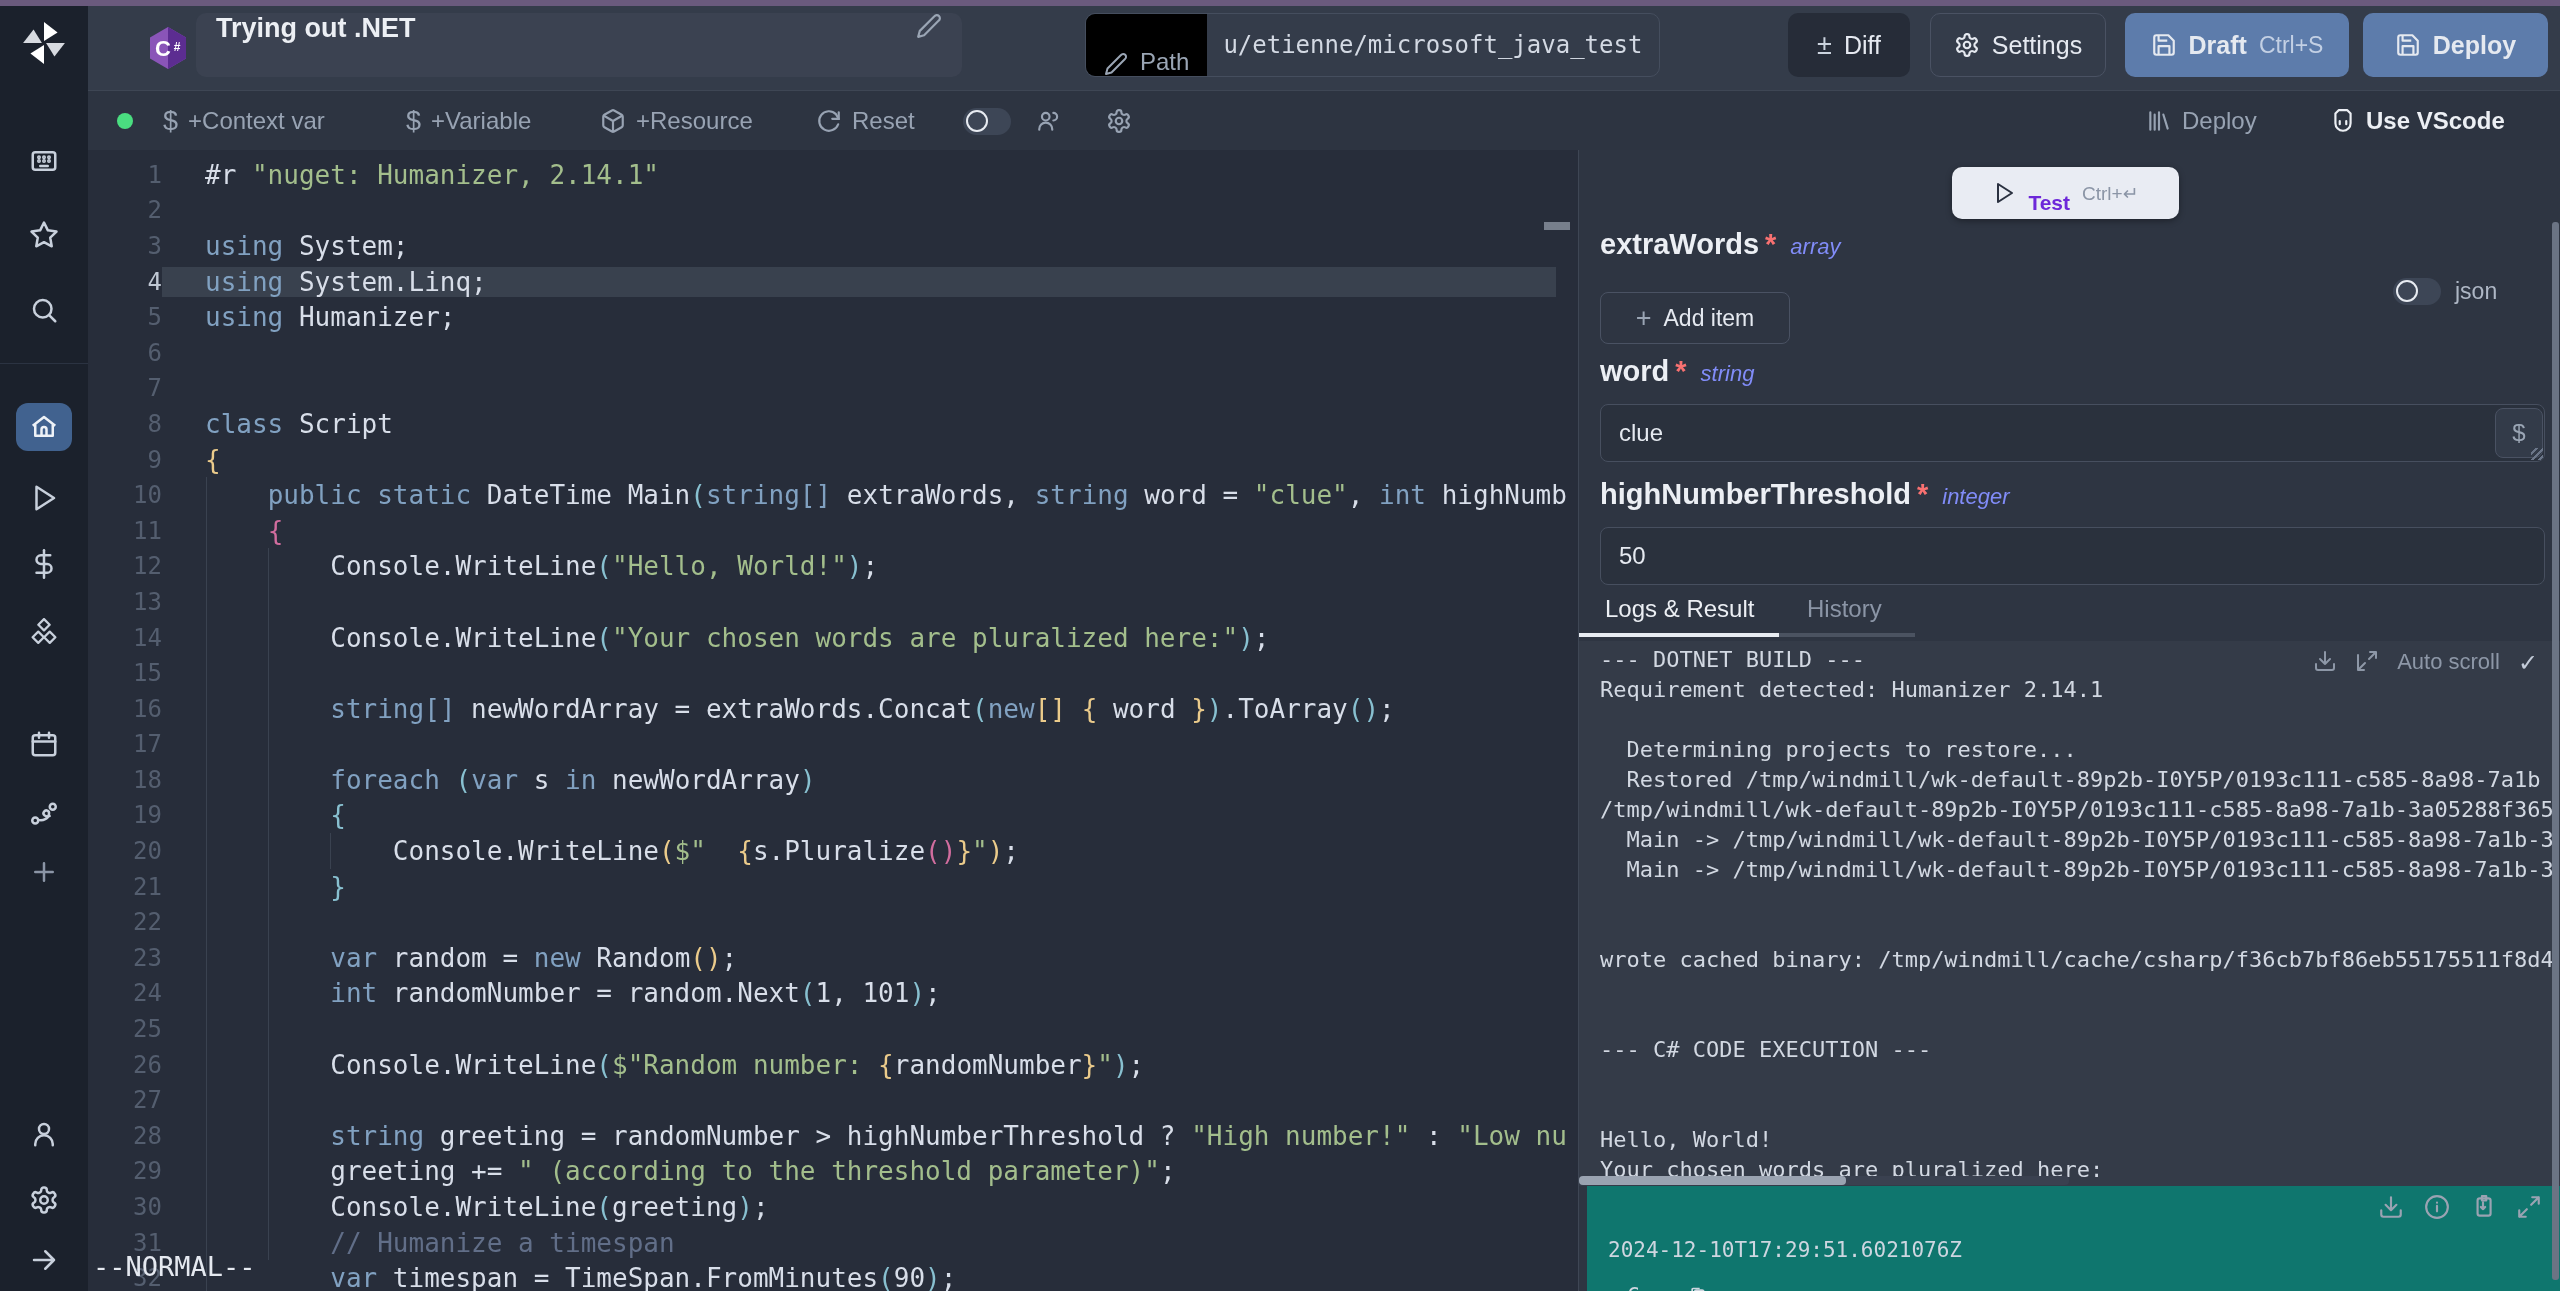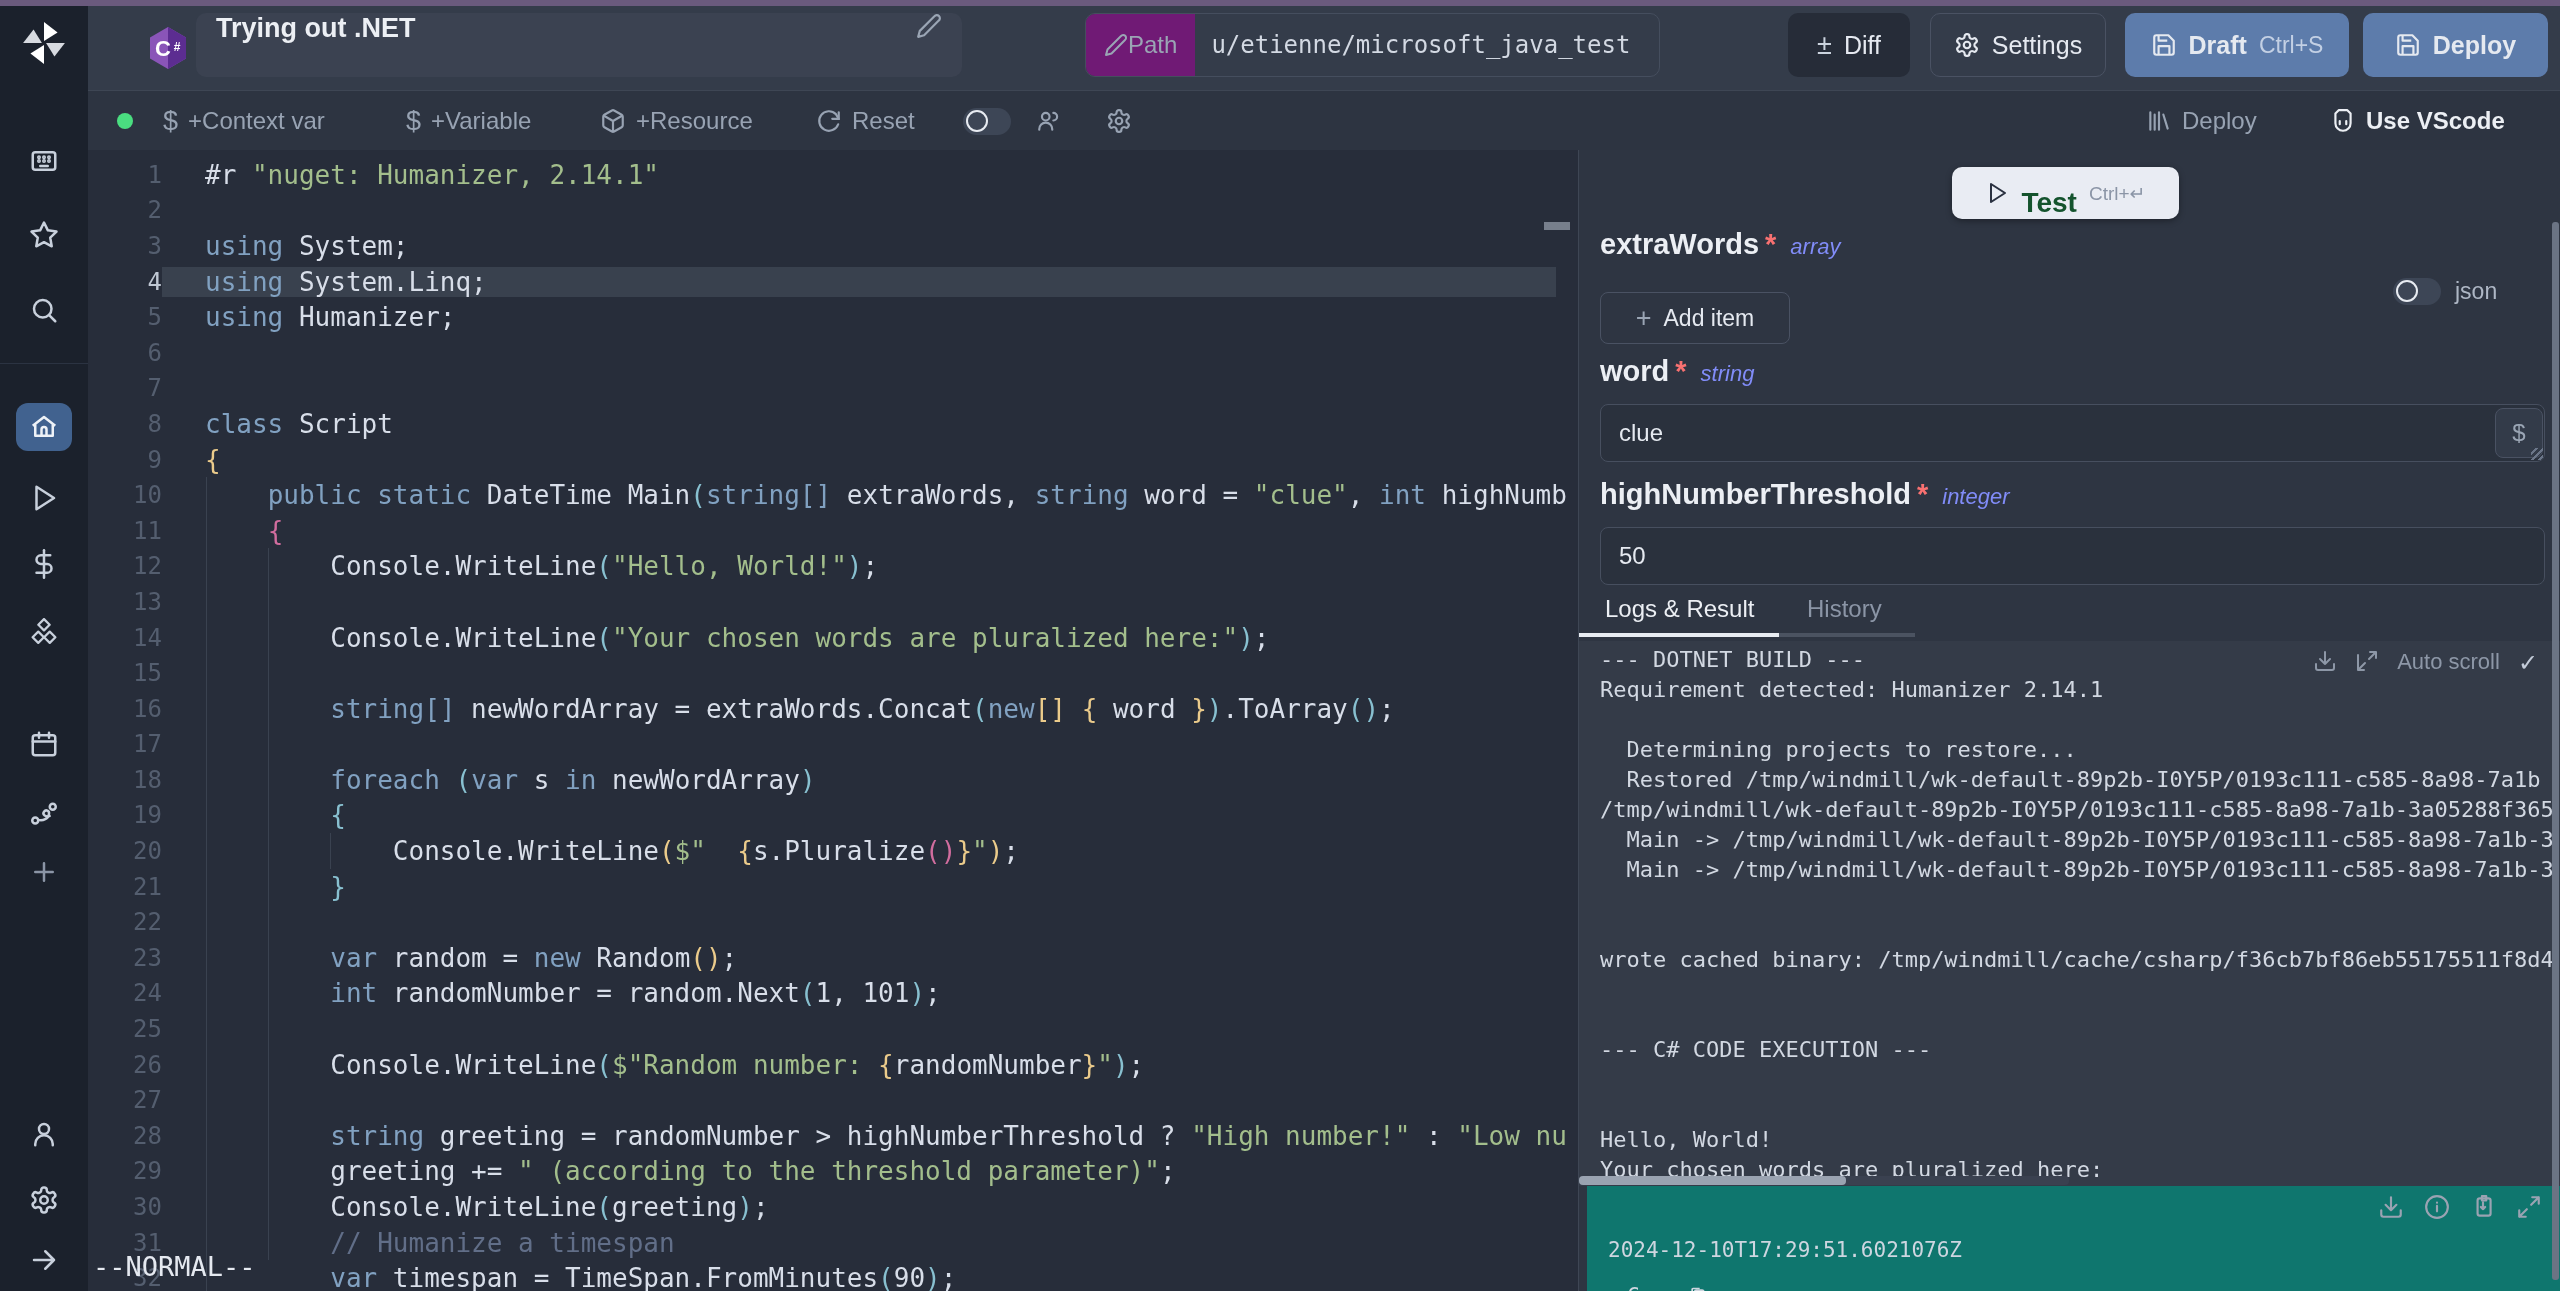--- a/index.html
+++ b/index.html
@@ -22,21 +22,21 @@
 
   
   .topbar { left:88px; top:6px; width:2472px; height:84px; background:#343c4a; }
   .csharp-badge { left:58px; top:20px; width:44px; height:44px; }
   .title-box { left:108px; top:7px; width:766px; height:64px; background:#3b4251; border-radius:10px;
                display:flex; align-items:flex-start; padding:0 20px; }
   .title-text { font-size:27px; font-weight:700; color:#eceff4; flex:1; }
   .pencil { color:#9aa5b4; }
   .path-box { left:997px; top:7px; width:575px; height:64px; border:1px solid #454e5e; border-radius:10px;
               display:flex; align-items:stretch; overflow:hidden; }
-  .path-left { background:#701a75; display:flex; align-items:center; padding:0 18px; color:#9aa5b4; font-size:24px; }
+  .path-left { background:#000000; display:flex; align-items:flex-end; gap:12px; padding:0 18px; color:#9aa5b4; font-size:24px; }
   .path-val { display:flex; align-items:center; padding:0 16px; font-family:"DejaVu Sans Mono", monospace;
               font-size:24px; color:#d3d9e3; }
   .tb-btn { position:absolute; top:7px; height:64px; border-radius:10px; display:flex; align-items:center;
             justify-content:center; gap:12px; font-size:25px; color:#e5e9f0; cursor:pointer; }
   .btn-diff { left:1700px; width:122px; background:#262c38; }
   .btn-settings { left:1842px; width:176px; border:1px solid #4a5263; }
   .btn-draft { left:2037px; width:224px; background:#5d7cab; font-weight:700; }
   .btn-deploy { left:2275px; width:185px; background:#5d7cab; font-weight:700; }
   .shortcut { color:#c3d0e4; font-weight:400; font-size:23px; }
   .tb-btn svg { width:26px; height:26px; }
@@ -69,21 +69,21 @@
          font-size:27px; color:#e5e9f0; }
   .ed-dash { position:absolute; right:8px; top:72px; width:26px; height:8px; background:rgba(185,194,207,.55); }
 
   .vdivider { left:1578px; top:150px; width:1px; height:1141px; background:#3e4654; }
 
   
   .panel { left:1579px; top:150px; width:981px; height:1141px; background:#2e3542; }
   .test-btn { left:373px; top:17px; width:227px; height:52px; background:#e9ecf3; border-radius:10px;
               display:flex; align-items:center; justify-content:center; gap:12px; cursor:pointer;
               box-shadow:0 2px 6px rgba(0,0,0,.35); }
-  .test-btn .lbl { color:#14532d; font-weight:700; font-size:28px;margin-top:20px; }
+  .test-btn .lbl { color:#6d28d9; font-weight:700; font-size:21px;margin-top:20px; }
   .test-btn .sc { color:#8b95a6; font-size:19px; }
   .test-btn svg { width:24px; height:24px; color:#2a3140; }
   .field-label { position:absolute; display:flex; align-items:baseline; gap:14px; }
   .fname { font-size:29px; font-weight:700; color:#eceff4; }
   .freq { color:#f87171; font-size:29px; font-weight:700; margin-left:-8px; }
   .ftype { font-size:22px; font-style:italic; color:#818cf8; }
   .add-item { left:21px; top:142px; width:190px; height:52px; border:1px solid #4a5263; border-radius:8px;
               display:flex; align-items:center; justify-content:center; gap:12px; font-size:23px;
               color:#e5e9f0; cursor:pointer; }
   .json-row { left:814px; top:128px; display:flex; align-items:center; gap:14px; color:#aeb7c5; font-size:23px; }

